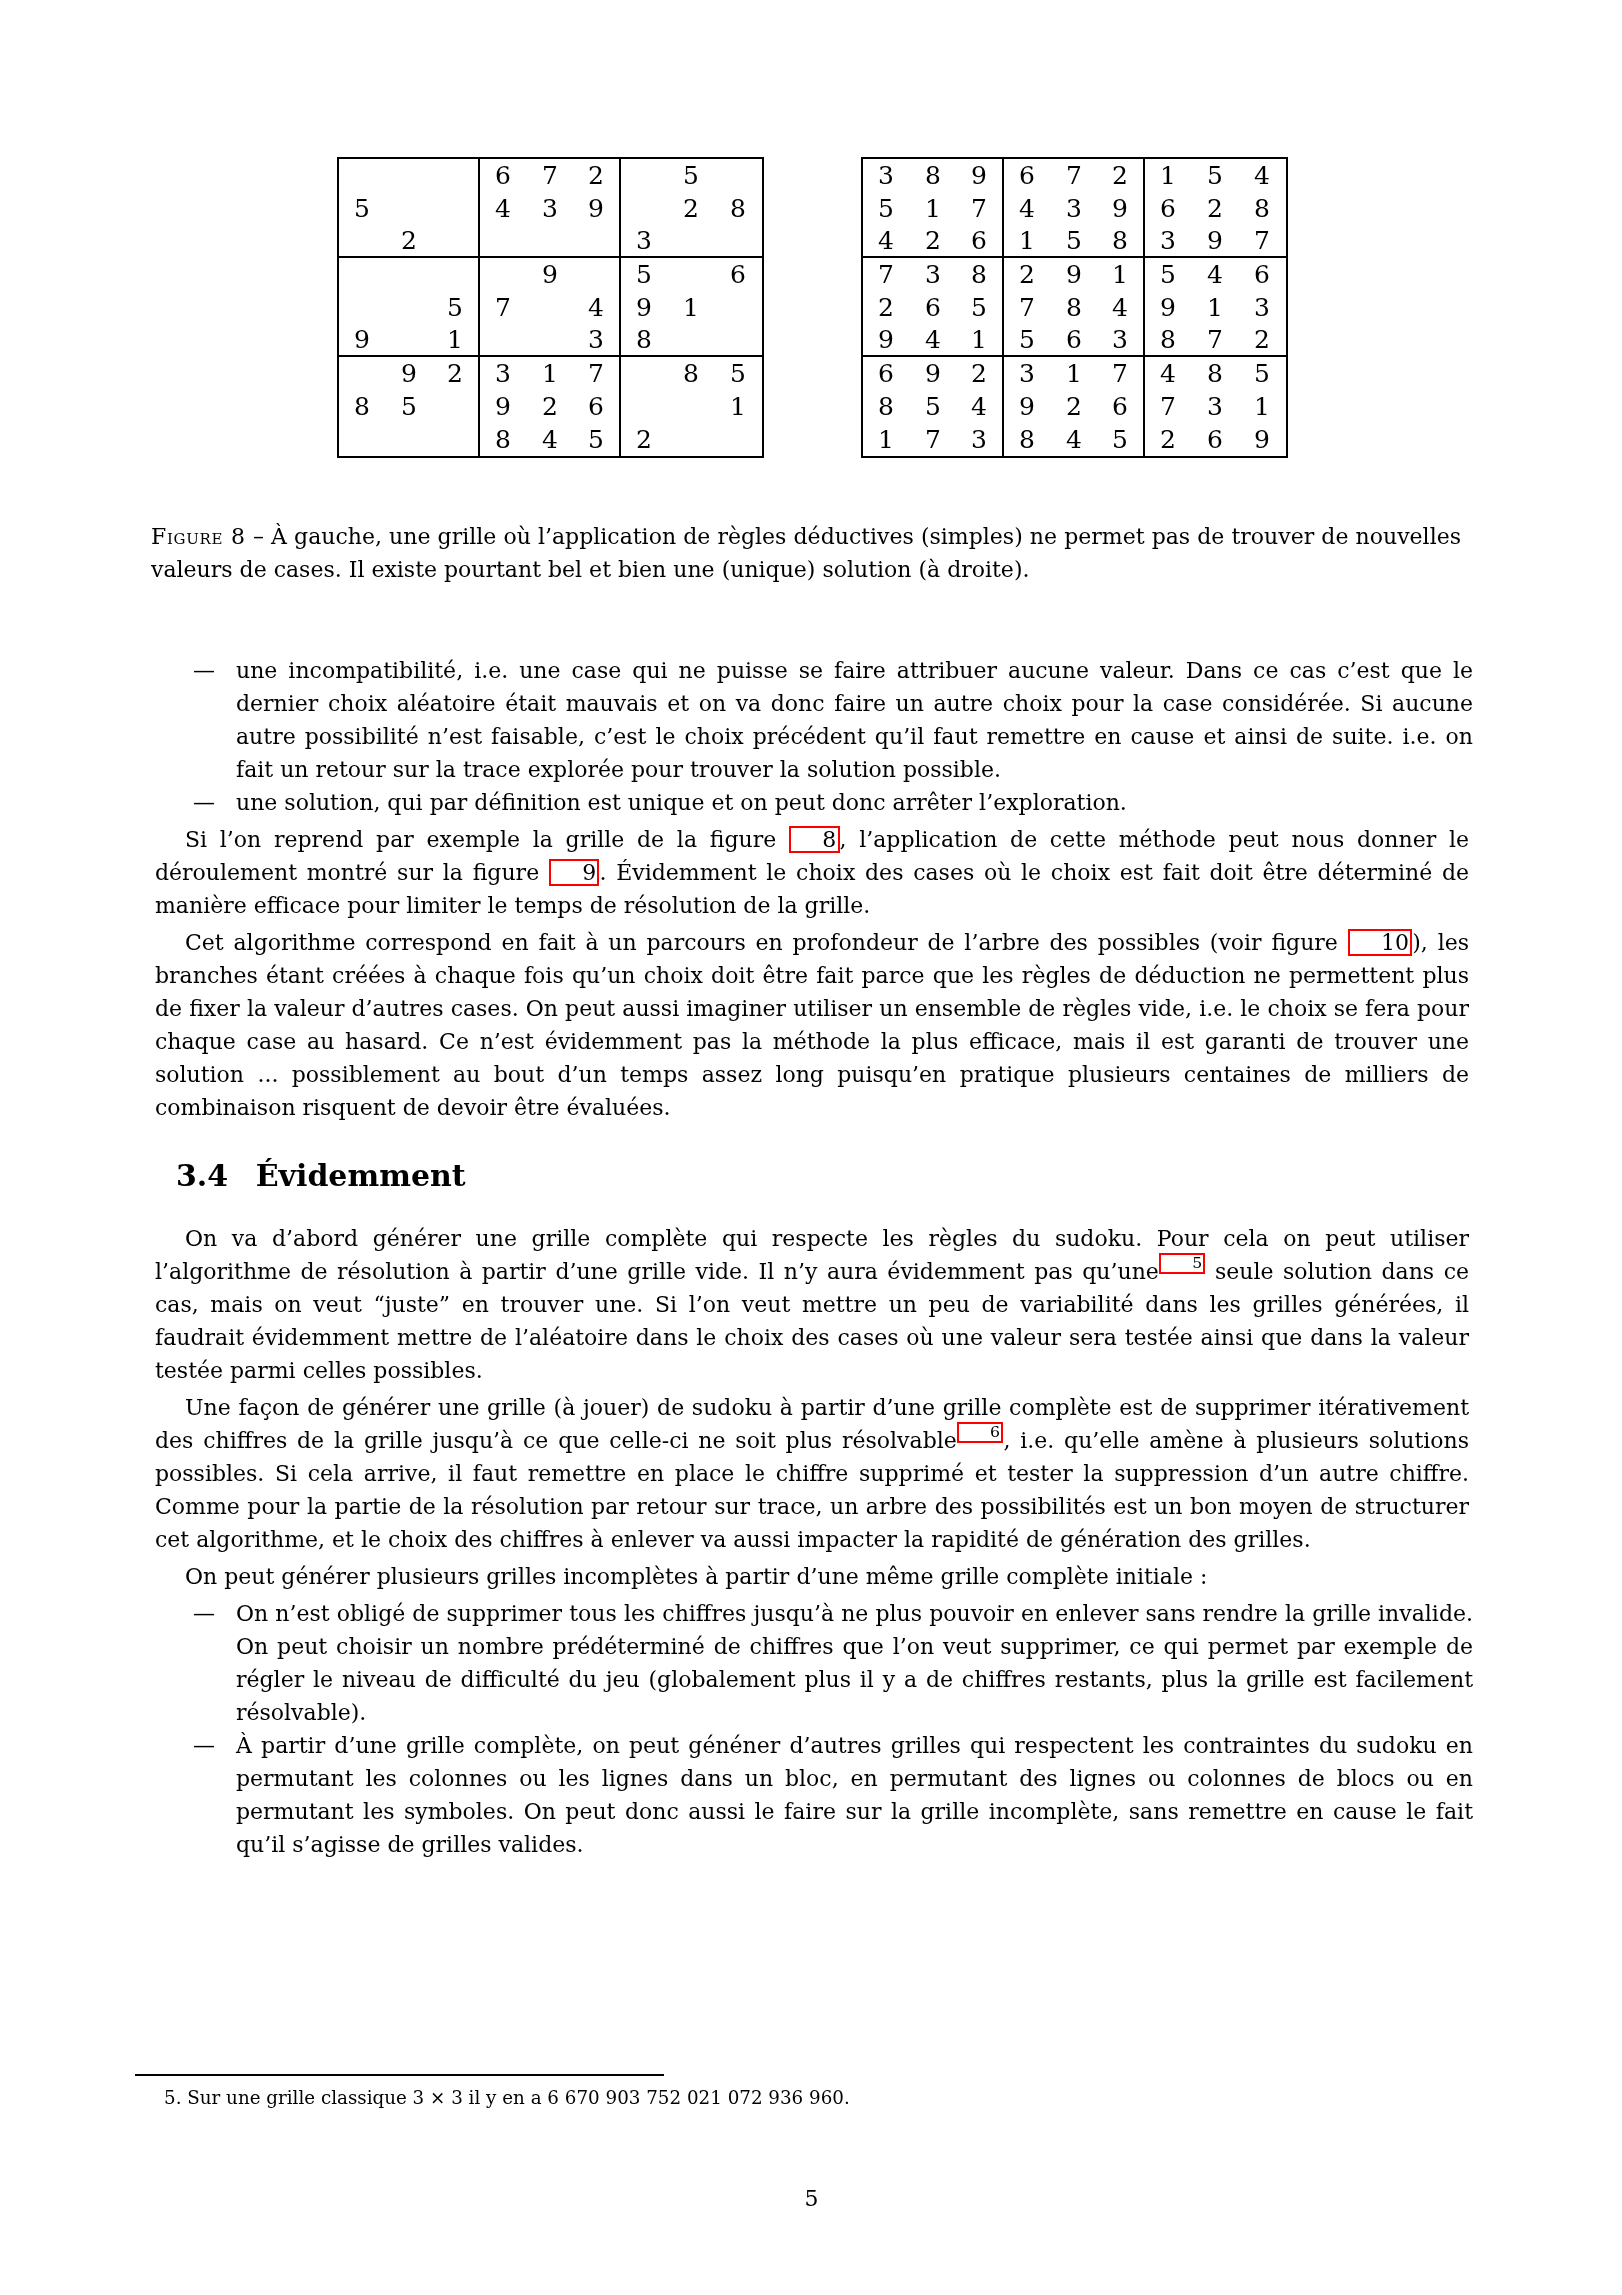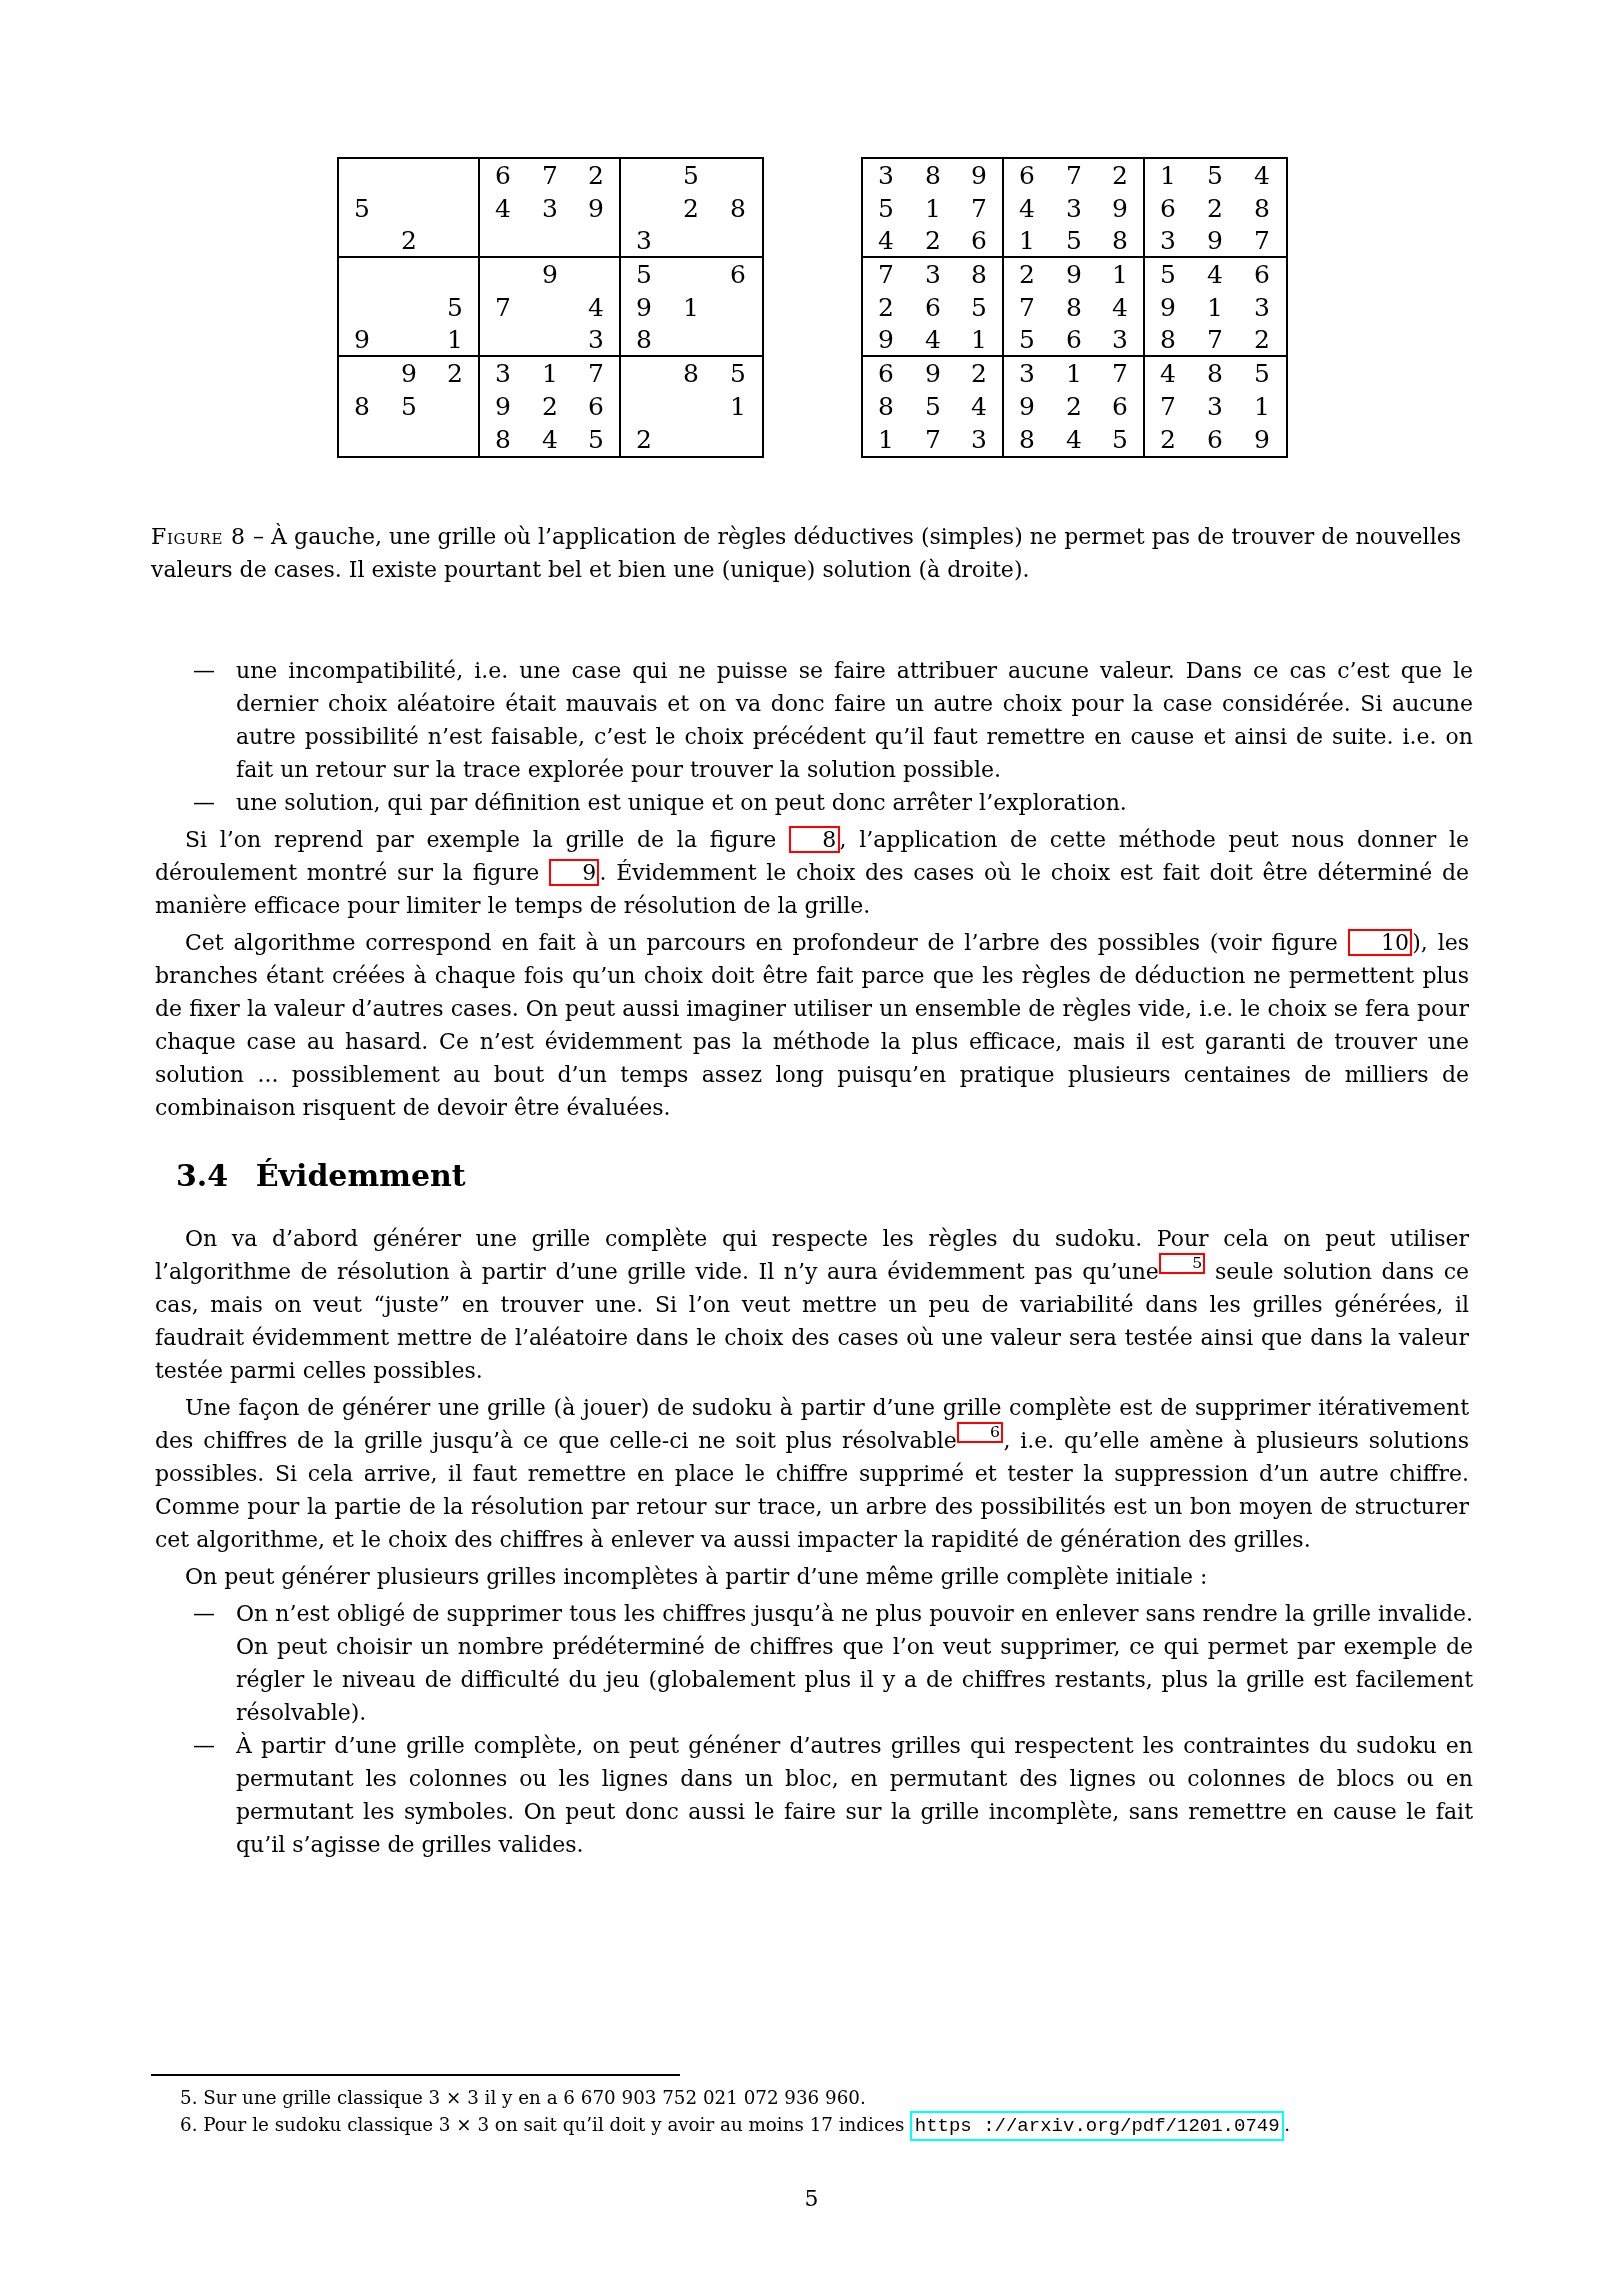--- a/index.html
+++ b/index.html
@@ -94,21 +94,21 @@
   .urlbox {
     display:inline-block;
     border:2.6px solid #00ffff;
     padding:0 2.6px;
     font-family:"Liberation Mono", monospace;
     font-size:19px;
   }
   
   .footnotes {
     position:absolute;
-    left:151px; top:2074px;
+    left:135px; top:2074px;
     width:1322px;
     font-size:18.3px;
     line-height:26px;
   }
   .fnrule {
     width:529px;
     border-top:2.6px solid #000;
     margin-bottom:9.2px;
   }
   .fnline { margin:0; padding-left:29px; text-align:left; }
@@ -320,18 +320,17 @@
         <li><span class="marker">—</span><span>On n’est obligé de supprimer tous les chiffres jusqu’à ne plus pouvoir en enlever sans rendre la grille invalide. On peut choisir un nombre prédéterminé de chiffres que l’on veut supprimer, ce qui permet par exemple de régler le niveau de difficulté du jeu (globalement plus il y a de chiffres restants, plus la grille est facilement résolvable).</span></li>
         <li><span class="marker">—</span><span>À partir d’une grille complète, on peut généner d’autres grilles qui respectent les contraintes du sudoku en permutant les colonnes ou les lignes dans un bloc, en permutant des lignes ou colonnes de blocs ou en permutant les symboles. On peut donc aussi le faire sur la grille incomplète, sans remettre en cause le fait qu’il s’agisse de grilles valides.</span></li>
       </ul>
 
     </div>
   </div>
 
   <div class="footnotes">
     <div class="fnrule"></div>
     <p class="fnline"><span>5.</span><span> Sur une grille classique 3 × 3 il y en a 6 670 903 752 021 072 936 960.</span></p>
-    <p class="fnline"><span>6.</span><span> Pour le sudoku classique 3 × 3 on sait qu’il doit y avoir au moins 17 indices </span><span class="urlbox">https ://arxiv.org/pdf/1201.0749</span><span>.</span></p>
   </div>
 
   <div class="page-number">5</div>
 </div>
 
 
 </body></html>

